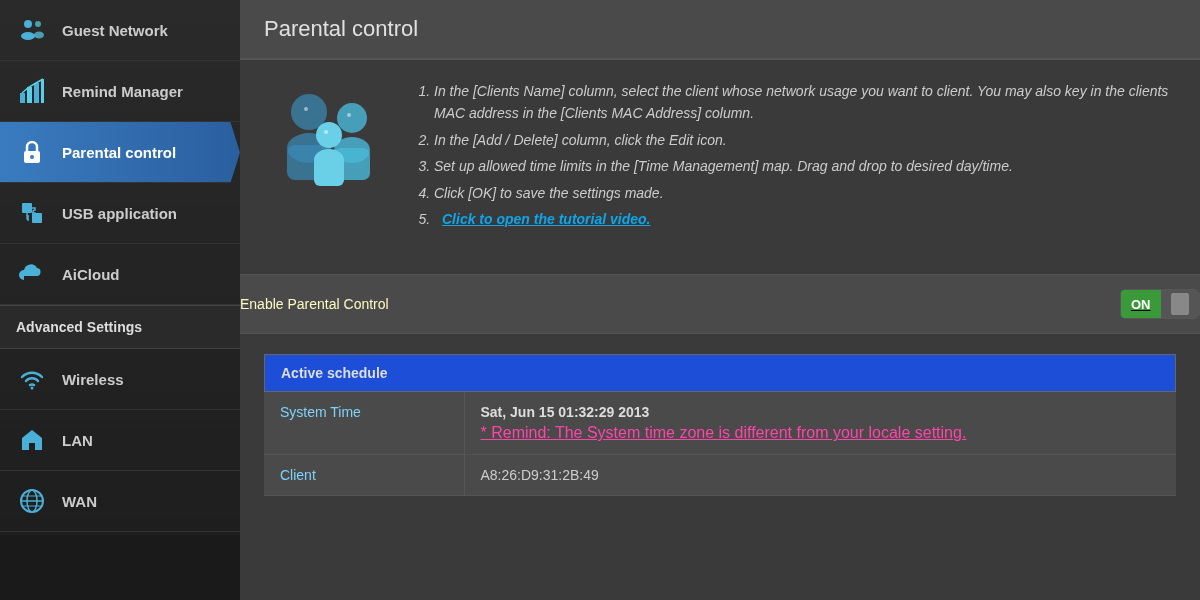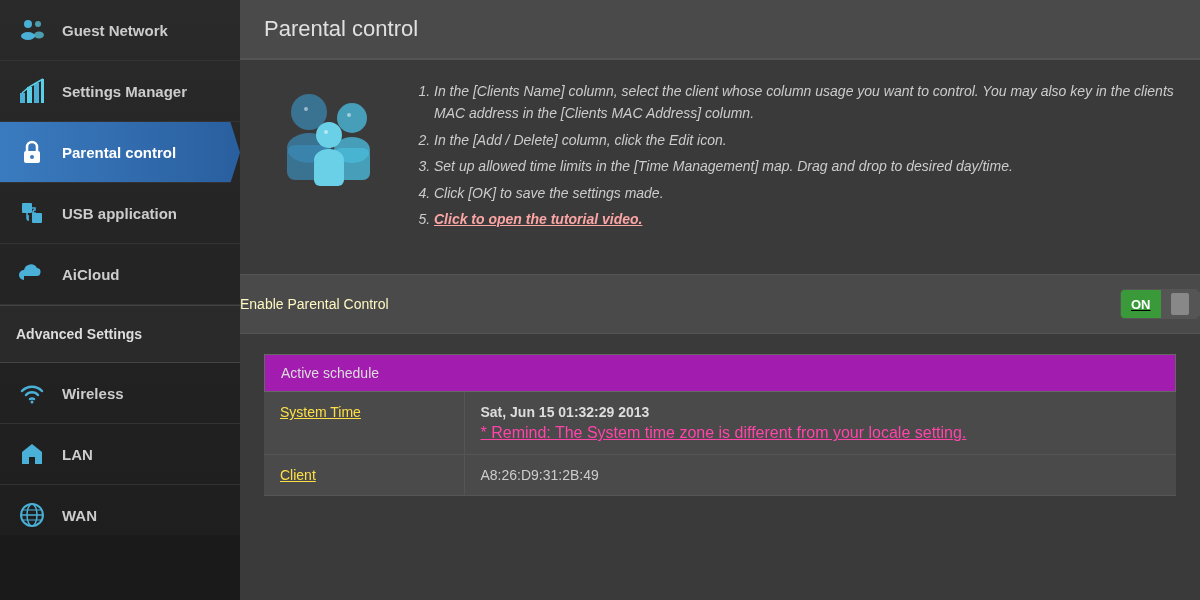--- a/index.html
+++ b/index.html
@@ -54,21 +54,21 @@
       flex-shrink: 0;
     }
 
     .sidebar-icon svg {
       width: 28px;
       height: 28px;
     }
 
     .section-divider {
       background: #2a2a2a;
-      padding: 20px 16px;
+      padding: 13px 16px;
       color: #ddd;
       font-size: 14px;
       font-weight: bold;
       border-top: 1px solid #444;
       border-bottom: 1px solid #444;
     }
 
     
     #main {
       flex: 1;
@@ -124,24 +124,25 @@
 
     .info-text ol {
       margin-left: 20px;
     }
 
     .info-text ol li {
       margin-bottom: 4px;
     }
 
     .tutorial-link {
-      color: #fca5a5;
+      color: #0ea5e9;
       text-decoration: underline;
       font-weight: bold;
       cursor: pointer;
+      margin-left: 8px;
     }
 
     
     .control-row {
       background: #4a4a4a;
       padding: 14px 20px;
       display: flex;
       align-items: center;
       border-top: 1px solid #555;
       border-bottom: 1px solid #555;
@@ -197,25 +198,25 @@
       border-radius: 2px;
       display: block;
     }
 
     
     .schedule-section {
       margin-top: 20px;
     }
 
     .schedule-header {
-      background: #a21caf;
+      background: #1d4ed8;
       padding: 10px 16px;
       color: #ddd;
       font-size: 14px;
-      font-weight: normal;
+      font-weight: bold;
       border: 1px solid #666;
     }
 
     .schedule-table {
       width: 100%;
       border-collapse: collapse;
     }
 
     .schedule-table tr {
       border-bottom: 1px solid #555;
@@ -224,23 +225,22 @@
     .schedule-table td {
       padding: 12px 16px;
       background: #4a4a4a;
       color: #ccc;
       font-size: 14px;
       vertical-align: top;
     }
 
     .schedule-table td:first-child {
       width: 200px;
-      color: #fde047;
+      color: #7dd3fc;
       border-right: 1px solid #555;
-      text-decoration: underline;
     }
 
     .system-time-main {
       color: #ddd;
       font-size: 14px;
       font-weight: bold;
       margin-bottom: 4px;
     }
 
     .system-time-warning {
@@ -274,21 +274,21 @@
   <div class="sidebar-item">
     <div class="sidebar-icon">
       <svg viewBox="0 0 28 28" xmlns="http://www.w3.org/2000/svg">
         <rect x="2" y="16" width="5" height="10" class="icon-blue"></rect>
         <rect x="9" y="10" width="5" height="16" class="icon-cyan"></rect>
         <rect x="16" y="6" width="5" height="20" class="icon-blue"></rect>
         <rect x="23" y="2" width="3" height="24" class="icon-cyan"></rect>
         <polyline points="4,16 11,10 18,6 25,2" stroke="#5ad0e8" stroke-width="1.5" fill="none"></polyline>
       </svg>
     </div>
-    <span class="item-label">Settings Manager</span>
+    <span class="item-label">Remind Manager</span>
   </div>
 
   <div class="sidebar-item active">
     <div class="sidebar-icon">
       <svg viewBox="0 0 28 28" xmlns="http://www.w3.org/2000/svg">
         <rect x="6" y="13" width="16" height="12" rx="2" fill="#fff"></rect>
         <path d="M9 13V9a5 5 0 0110 0v4" stroke="#fff" stroke-width="2.5" fill="none"></path>
         <circle cx="14" cy="19" r="2" fill="#3a7bbf"></circle>
       </svg>
     </div>
@@ -392,21 +392,21 @@
           <rect x="50" y="78" width="30" height="28" rx="6" fill="#6ad0e8"></rect>
 
           <circle cx="42" cy="29" r="2" fill="#fff" opacity="0.5"></circle>
           <circle cx="85" cy="35" r="2" fill="#fff" opacity="0.5"></circle>
           <circle cx="62" cy="52" r="2" fill="#fff" opacity="0.5"></circle>
         </svg>
       </div>
 
       <div class="info-text">
         <ol>
-          <li><span>In the [Clients Name] column, select the client whose column usage you want to control. You may also key in the clients MAC address in the [Clients MAC Address] column.</span></li>
+          <li><span>In the [Clients Name] column, select the client whose network usage you want to client. You may also key in the clients MAC address in the [Clients MAC Address] column.</span></li>
           <li><span>In the [Add / Delete] column, click the Edit icon.</span></li>
           <li><span>Set up allowed time limits in the [Time Management] map. Drag and drop to desired day/time.</span></li>
           <li><span>Click [OK] to save the settings made.</span></li>
           <li><a class="tutorial-link">Click to open the tutorial video.</a></li>
         </ol>
       </div>
     </div>
 
   </div>
 

